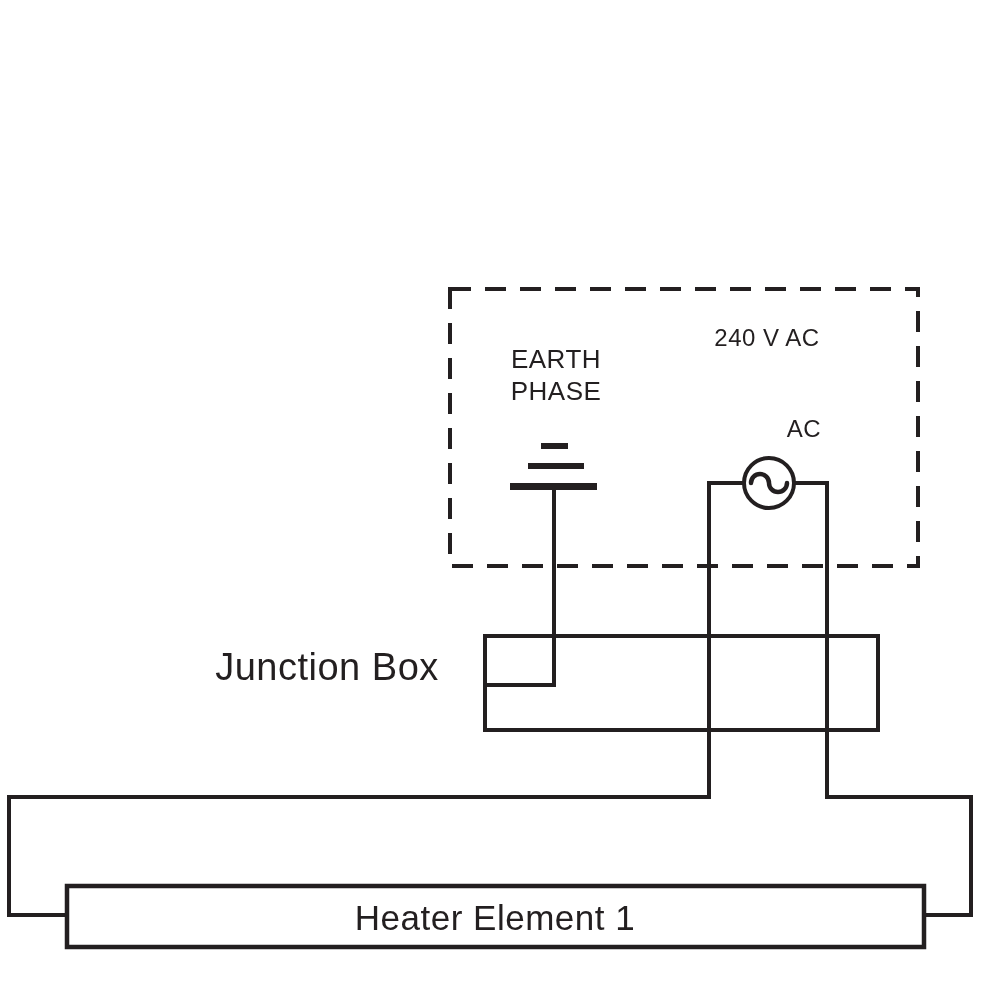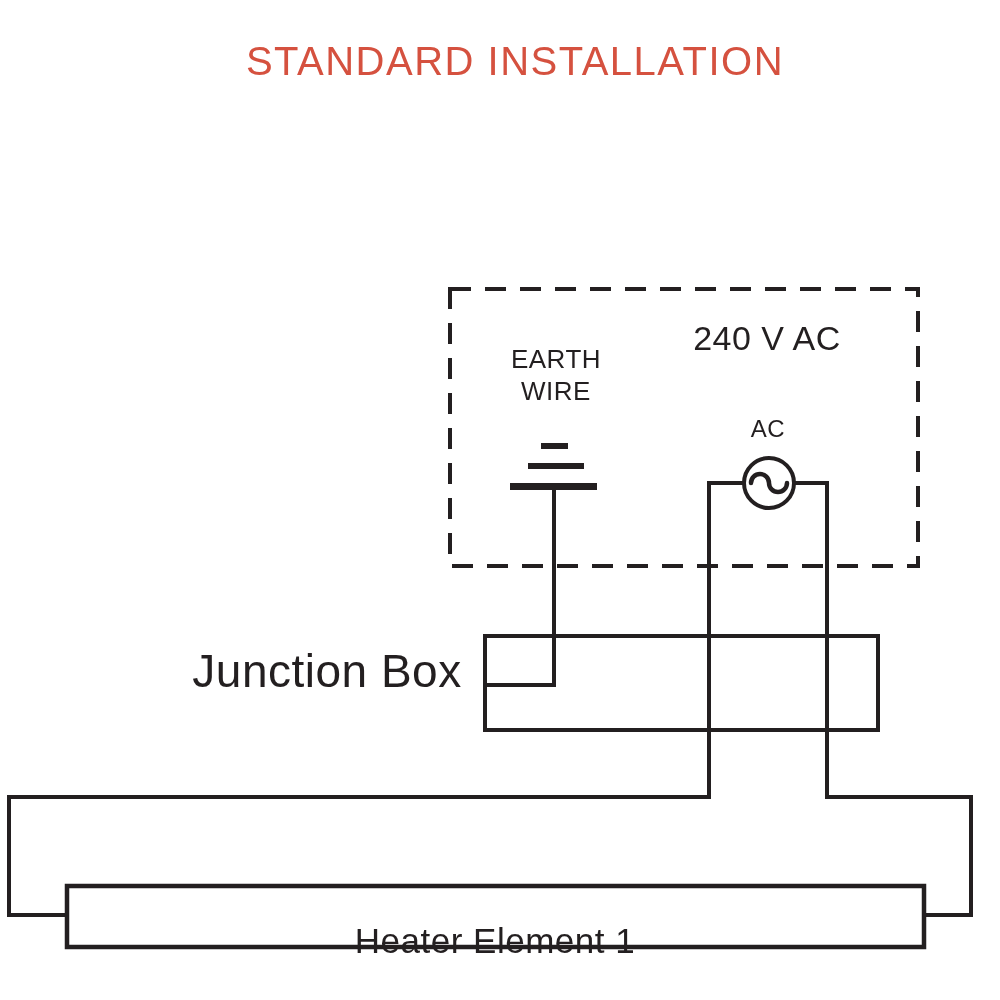--- a/index.html
+++ b/index.html
@@ -16,33 +16,33 @@
     top:40px; left:515px; transform:translateX(-50%);
     font-size:40px; line-height:43px; letter-spacing:1.5px;
     color:var(--accent); font-weight:500;
   }
   .earth-label {
     top:322px; left:556px; transform:translateX(-50%);
     font-size:26px; line-height:32px; letter-spacing:0.5px;margin-top:21px;
   }
   .supply-label {
     top:322px; left:767px; transform:translateX(-50%);
-    font-size:34px; line-height:32px; letter-spacing:0.5px;
+    font-size:24px; line-height:32px; letter-spacing:0.5px;
   }
   .ac-label {
-    top:417px; left:768px; transform:translateX(-50%);
+    top:417px; left:804px; transform:translateX(-50%);
     font-size:24px; line-height:1; letter-spacing:0.5px;
   }
   .junction-label {
     top:648px; left:327px; transform:translateX(-50%);
-    font-size:46px; line-height:1; letter-spacing:0.5px;text-align:right;
+    font-size:38px; line-height:1; letter-spacing:0.5px;text-align:right;
   }
   .heater-label {
     top:917px; left:495px; transform:translate(-50%,-50%);
-    font-size:35px; line-height:1; letter-spacing:0.5px;margin-top:23px;
+    font-size:35px; line-height:1; letter-spacing:0.5px;
   }
 </style>
 </head>
 <body>
 
 <div class="canvas">
 
   <svg class="diagram" width="1000" height="1000" viewBox="0 0 1000 1000">
 
     <rect x="450" y="289" width="468" height="277" fill="none" stroke="currentColor" stroke-width="4" stroke-dasharray="21 14"></rect>
@@ -64,26 +64,25 @@
     <path d="M744 483 H709 V797 H9 V915 H67" fill="none" stroke="currentColor" stroke-width="4"></path>
 
     <path d="M794 483 H827 V797 H971 V915 H924" fill="none" stroke="currentColor" stroke-width="4"></path>
 
     <rect x="485" y="636" width="393" height="94" fill="none" stroke="currentColor" stroke-width="4"></rect>
 
     <rect x="67" y="886" width="857" height="61" fill="none" stroke="currentColor" stroke-width="4.5"></rect>
   </svg>
 
   <div class="label title">
-    <div>STANDARD INSTALLATION</div>
   </div>
 
   <div class="label earth-label">
     <div>EARTH</div>
-    <div>WIRE</div>
+    <div>PHASE</div>
   </div>
 
   <div class="label supply-label">
     <div>240 V AC</div>
   </div>
 
   <div class="label ac-label">AC</div>
 
   <div class="label junction-label">Junction Box</div>
 

